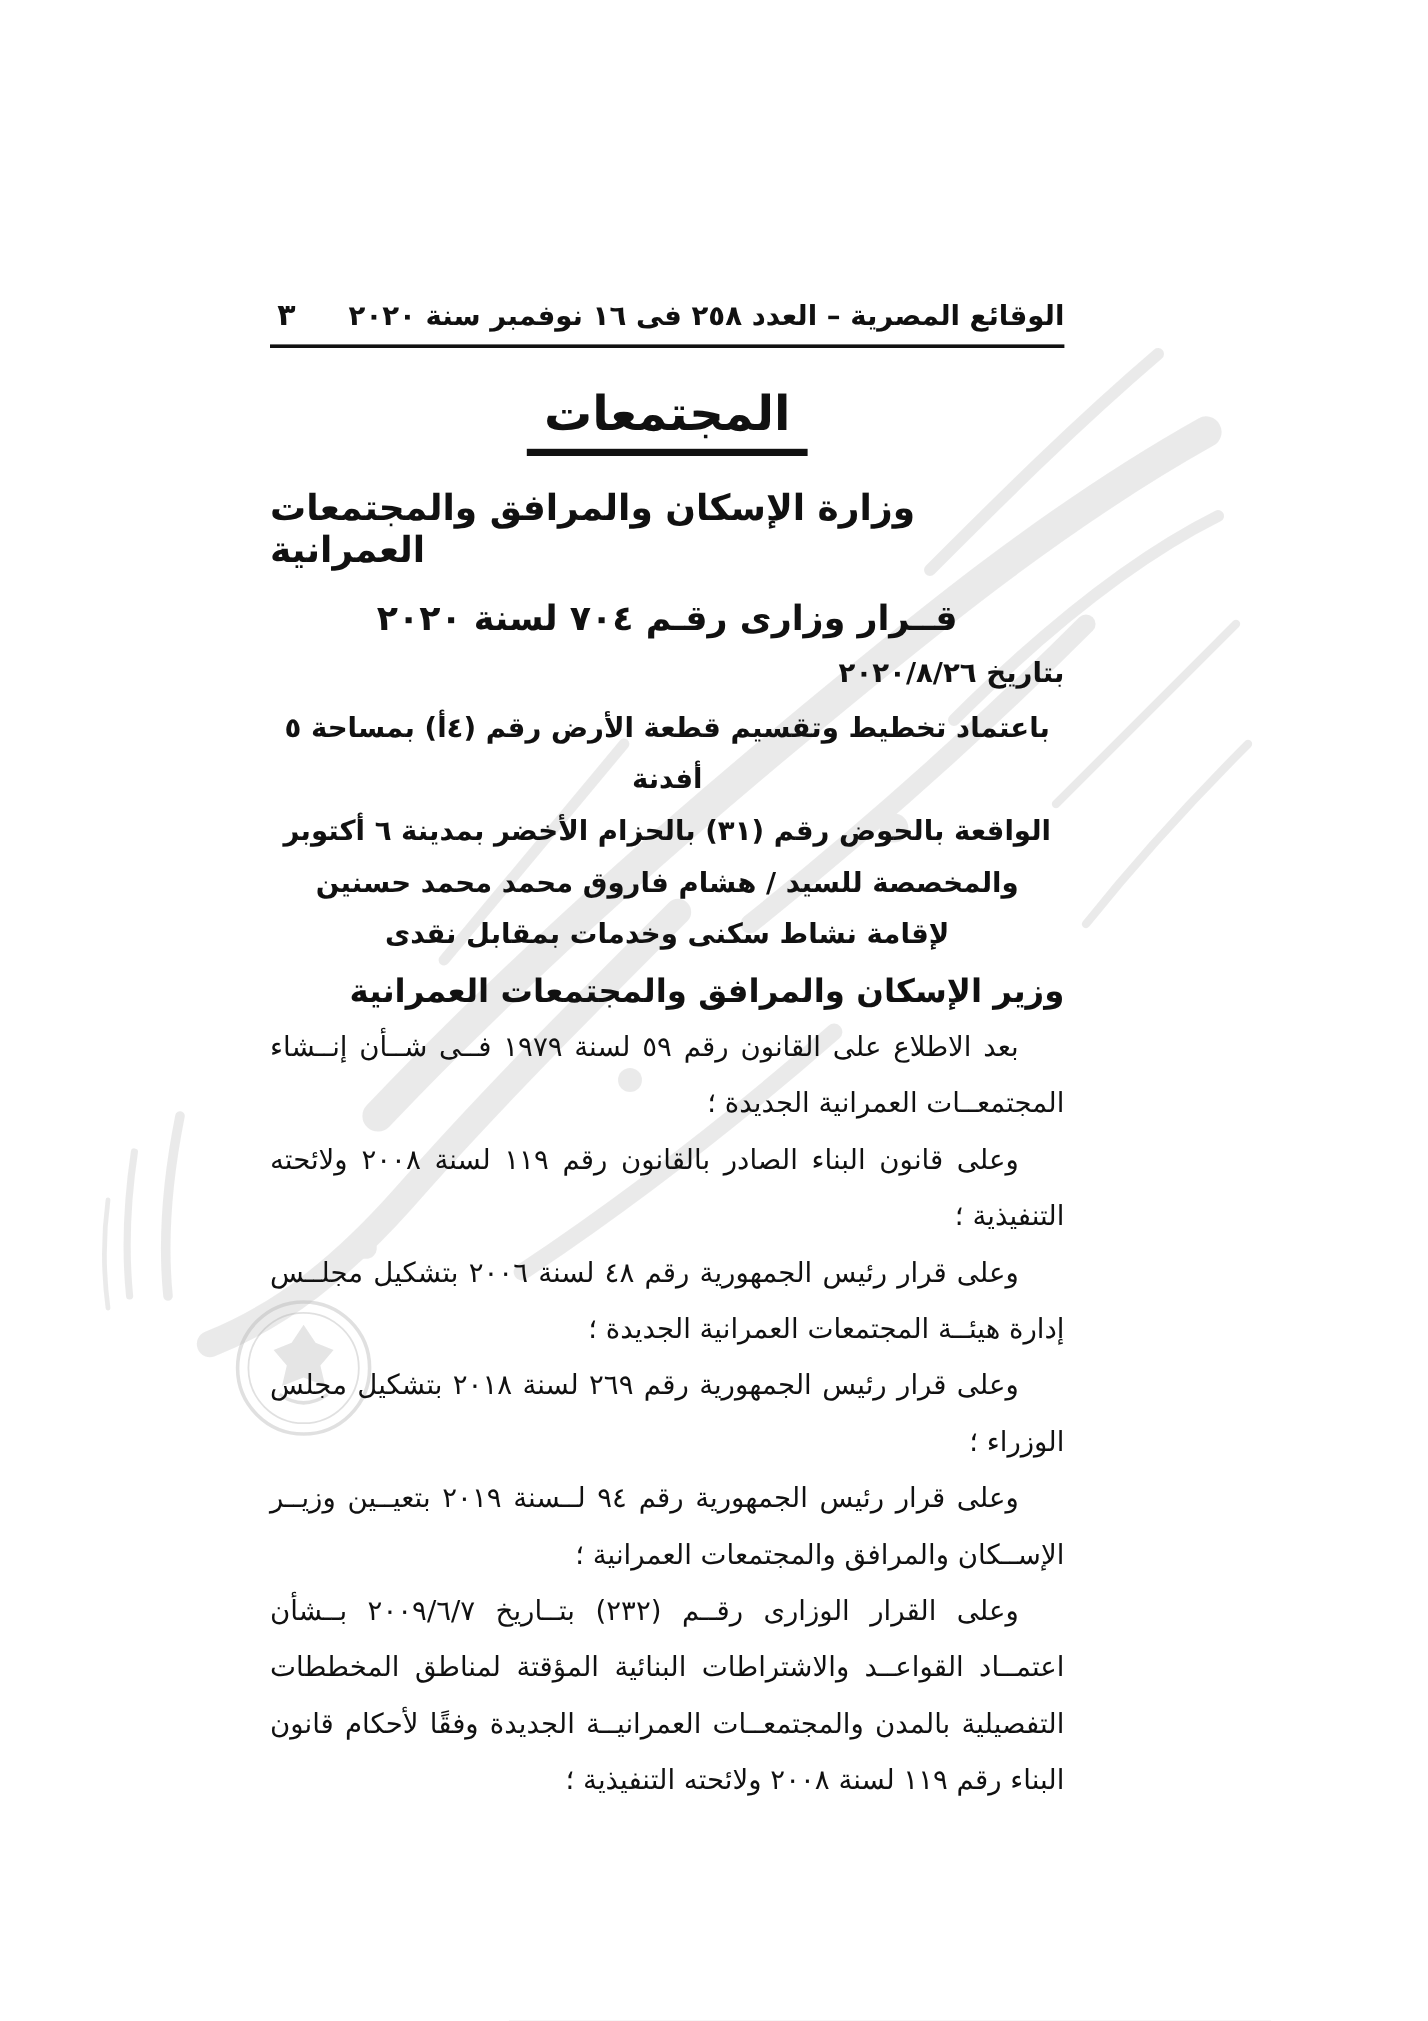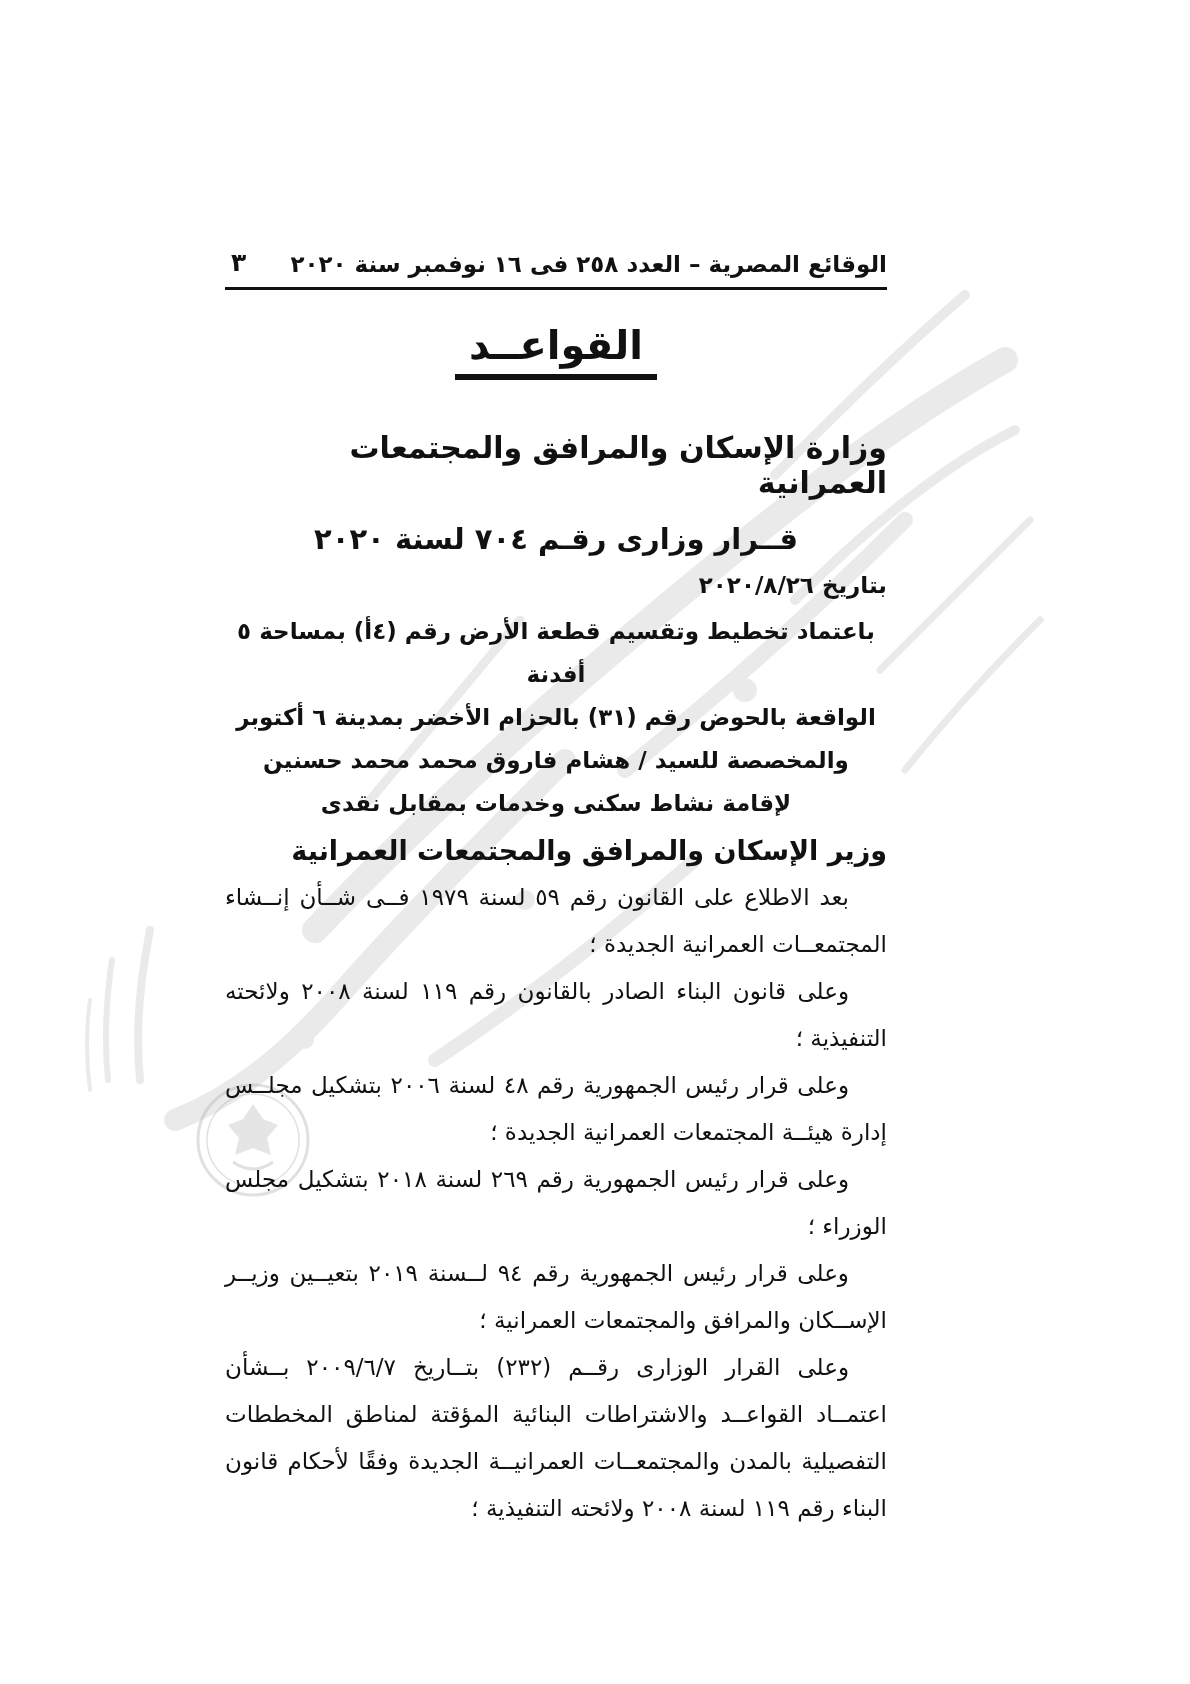--- a/index.html
+++ b/index.html
@@ -46,22 +46,22 @@
     margin-top: 32px;
     font-size: 40px;
     font-weight: bold;
   }
   .section-title .underlined {
     display: inline-block;
     padding: 0 14px 6px 14px;
     border-bottom: 6px solid #111;
   }
   .ministry-title {
-    text-align: right;
-    margin-top: 50px;
+    text-align: left;
+    margin-top: 26px;
     font-size: 30px;
     font-weight: bold;
   }
   .decree-title {
     text-align: center;
     margin-top: 22px;
     font-size: 29px;
     font-weight: bold;
   }
   .decree-date {
@@ -128,21 +128,21 @@
 
   <div class="doc">
 
     <div class="page-header">
       <span class="issue-line">الوقائع المصرية – العدد ٢٥٨ فى ١٦ نوفمبر سنة ٢٠٢٠</span>
       <span class="page-number">٣</span>
     </div>
     <div class="header-rule"></div>
 
     <h1 class="section-title">
-      <span class="underlined">القواعــد</span>
+      <span class="underlined">المجتمعات</span>
     </h1>
 
     <h2 class="ministry-title">وزارة الإسكان والمرافق والمجتمعات العمرانية</h2>
 
     <h3 class="decree-title">قــرار وزارى رقـم ٧٠٤ لسنة ٢٠٢٠</h3>
 
     <div class="decree-date">بتاريخ ٢٠٢٠/٨/٢٦</div>
 
     <div class="subject">
       <div class="subject-line">باعتماد تخطيط وتقسيم قطعة الأرض رقم (٤أ) بمساحة ٥ أفدنة</div>

